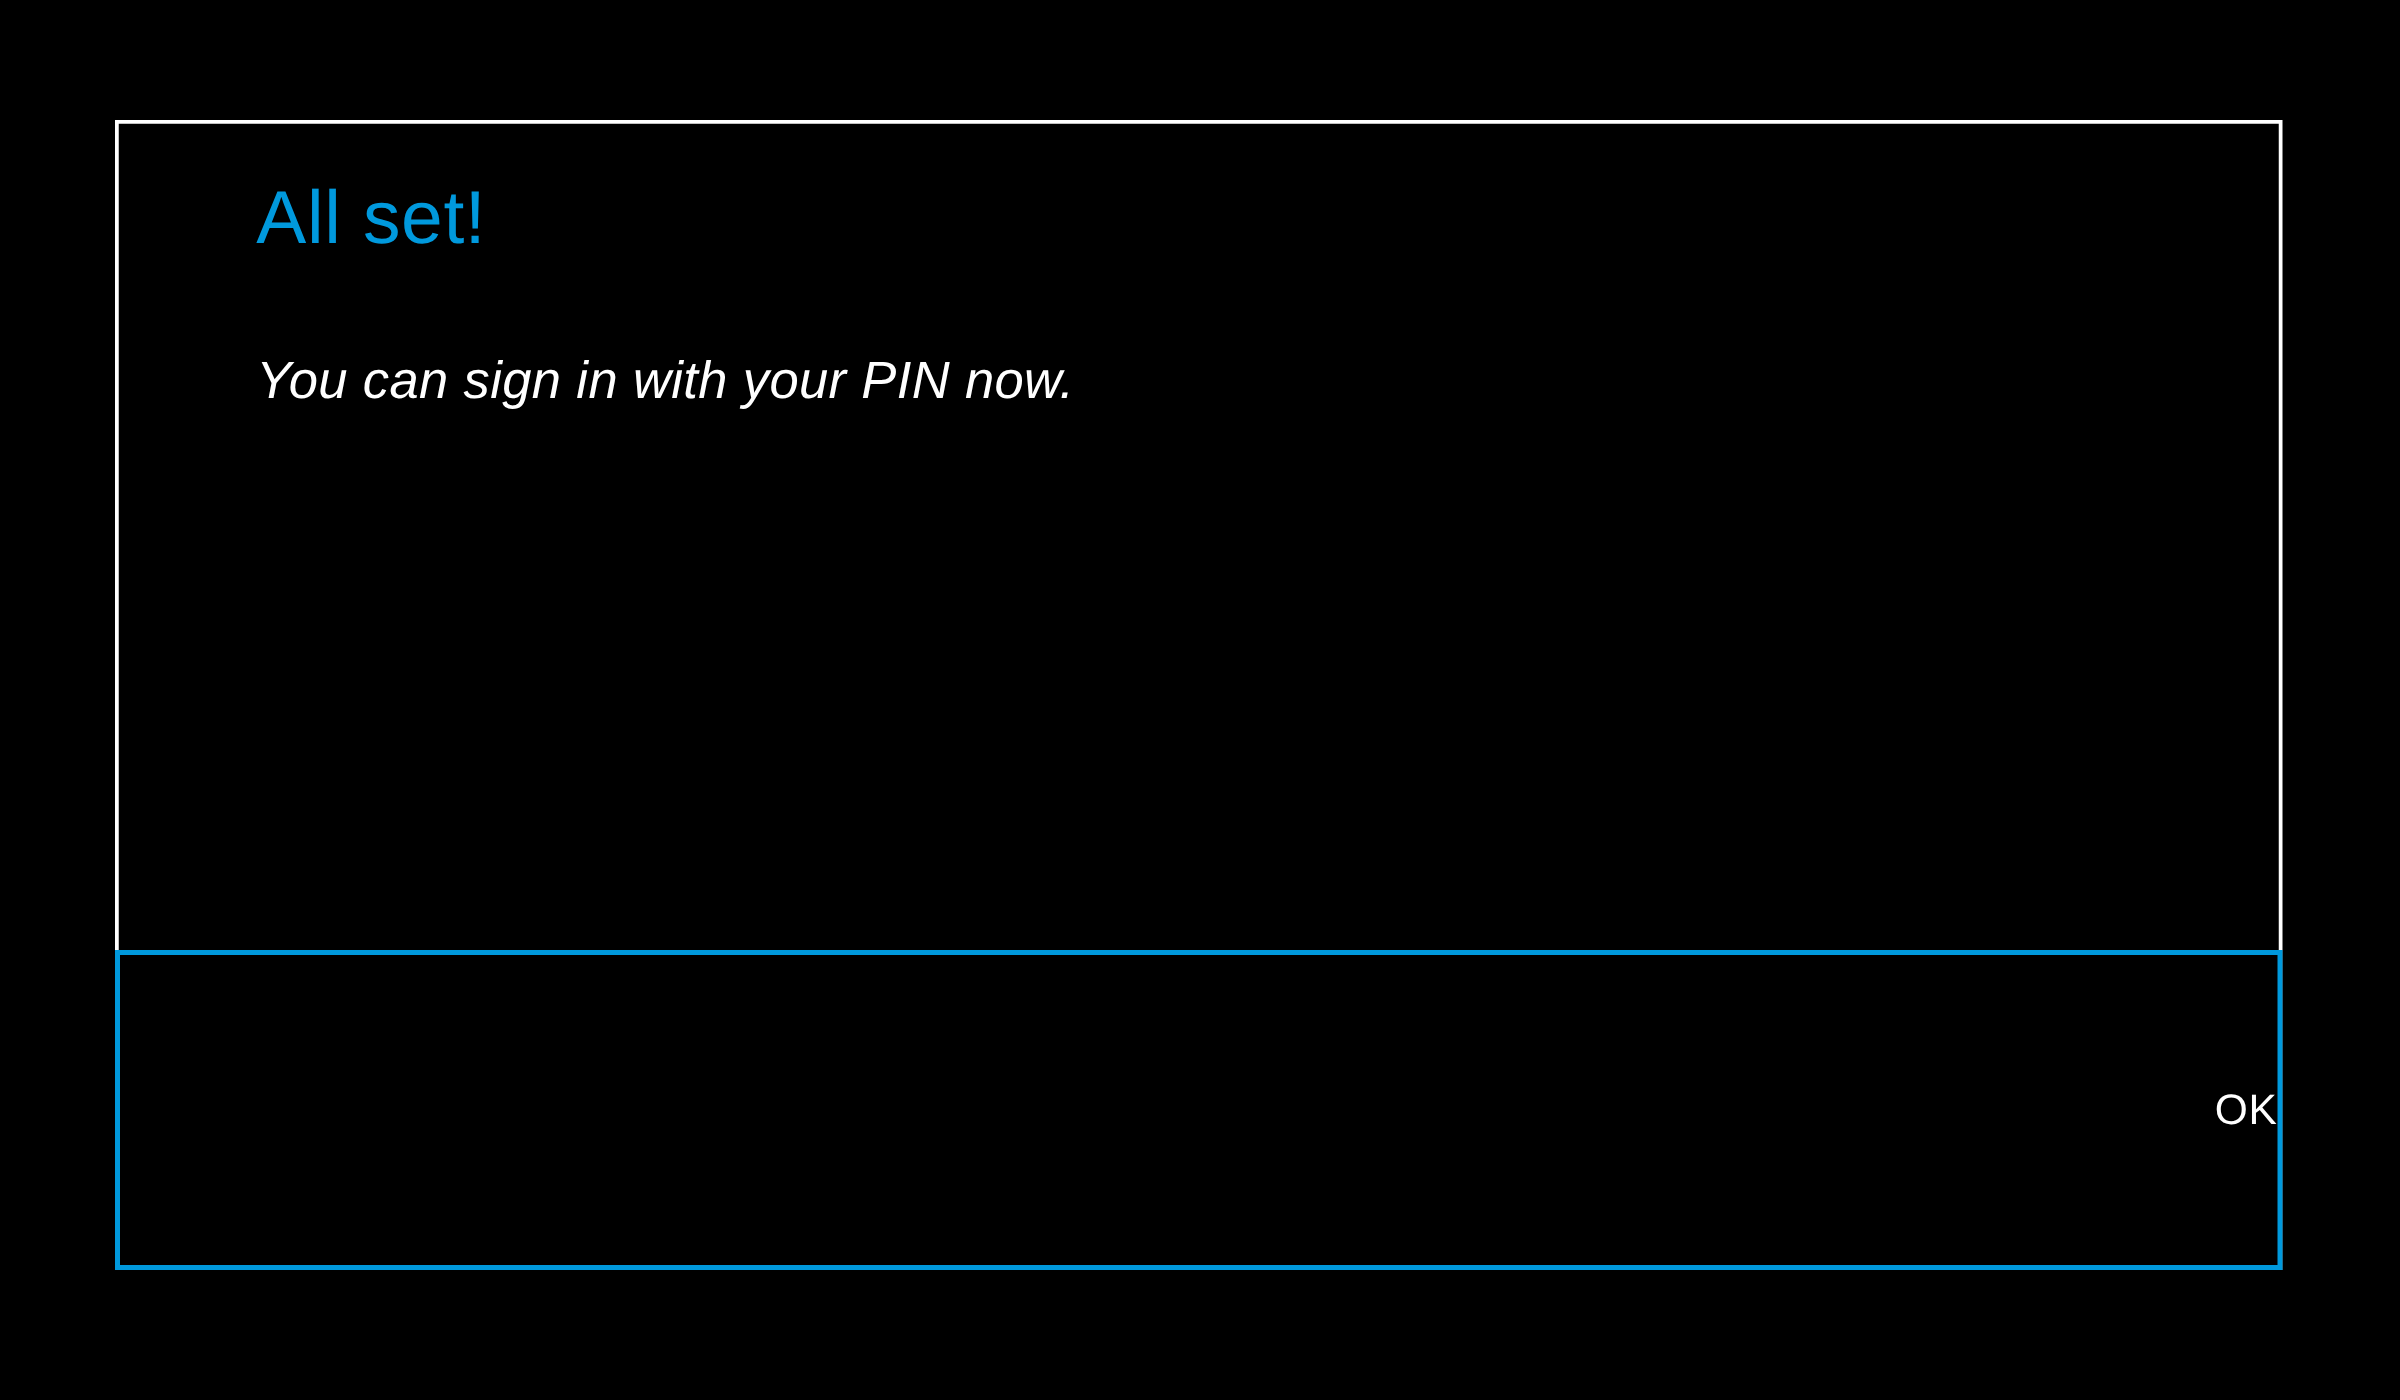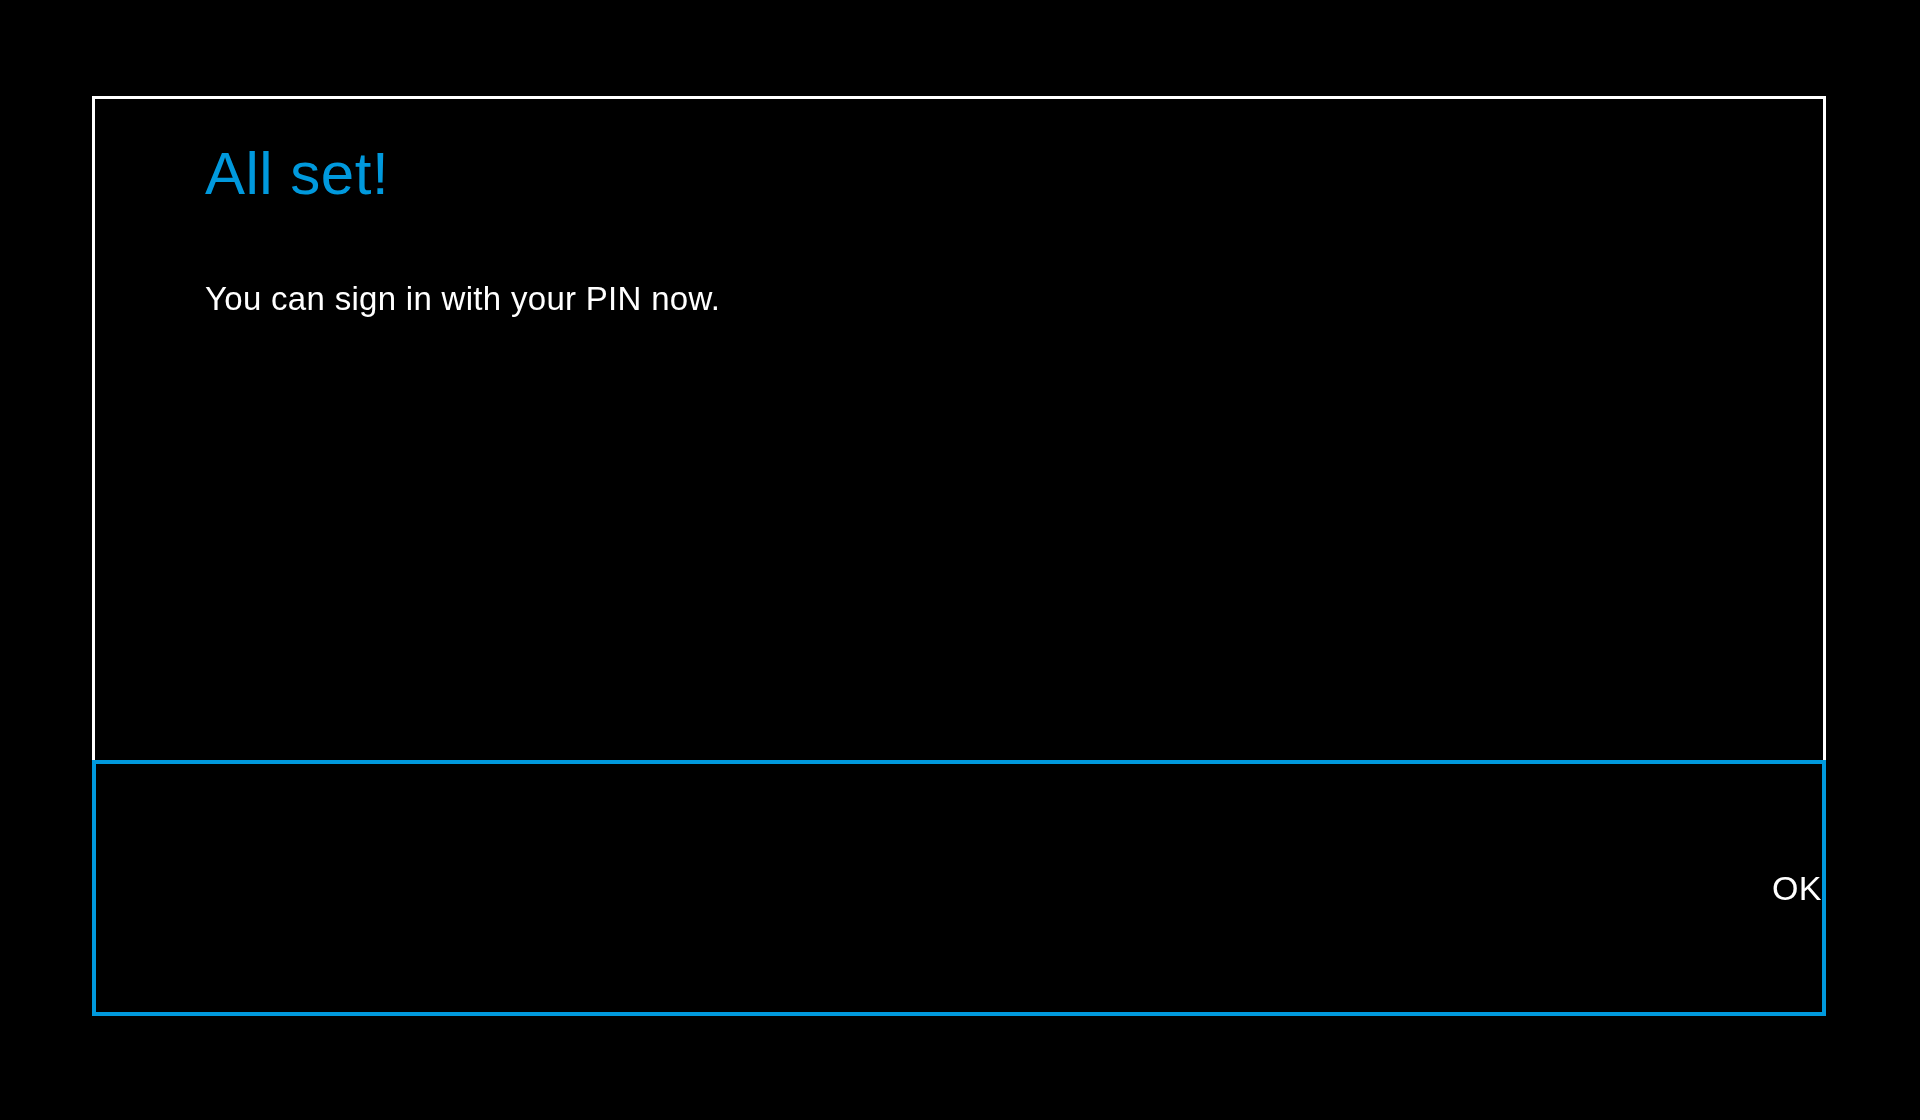--- a/index.html
+++ b/index.html
@@ -34,23 +34,24 @@
     .dialog-title {
       color: #0099dd;
       font-size: 60px;
       font-weight: 300;
       margin-bottom: 72px;
       letter-spacing: 0.5px;
     }
     
     .dialog-message {
       color: #ffffff;
-      font-size: 33px;
+      font-size: 42px;
       font-weight: 400;
       letter-spacing: 0.3px;
+      font-style: italic;
     }
     
     .ok-button {
       position: absolute;
       left: -3px;
       right: -3px;
       bottom: -3px;
       height: 256px;
       border: 4px solid #0099dd;
       background-color: #000000;

